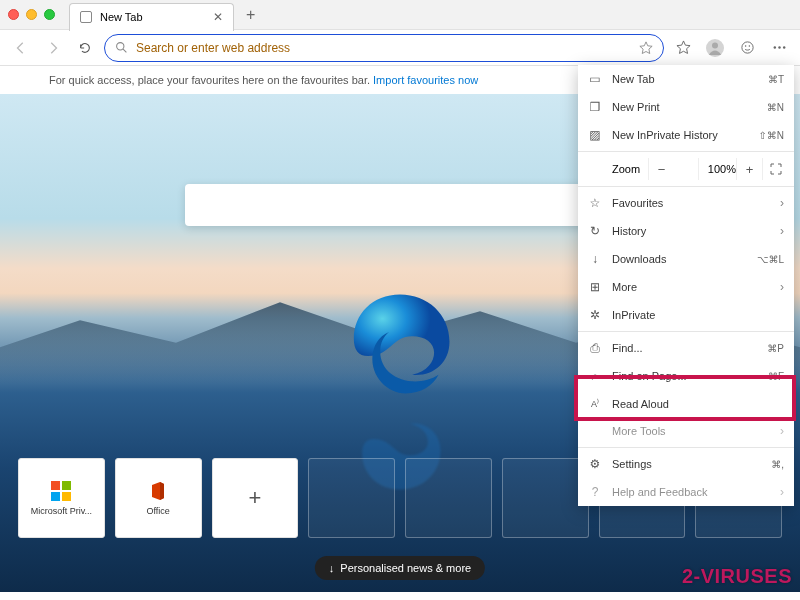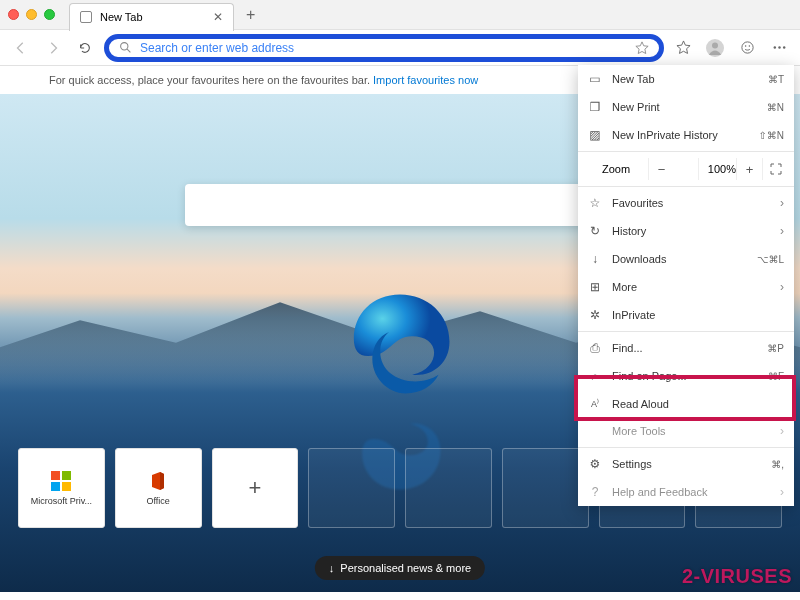--- a/index.html
+++ b/index.html
@@ -14,56 +14,56 @@
   .dot.g { background: #28c940; border: 0.5px solid #1faa31; }
   .tab { background: #fff; border: 1px solid #ccc; border-bottom: none; border-radius: 4px 4px 0 0; height: 28px; padding: 0 10px; display: flex; align-items: center; gap: 8px; font-size: 11px; min-width: 165px; position: relative; top: 2px; }
   .tab .ticon { width: 12px; height: 12px; border: 1px solid #888; border-radius: 2px; }
   .tab-close { margin-left: auto; font-size: 12px; color: #666; }
   .newtab-btn { margin-left: 6px; color: #666; font-size: 16px; padding: 0 6px; }
 
   
   .toolbar { height: 36px; display: flex; align-items: center; gap: 6px; padding: 0 8px; background: #fff; border-bottom: 1px solid #e1e1e1; }
   .navbtn { width: 26px; height: 26px; display: flex; align-items: center; justify-content: center; color: #555; font-size: 14px; }
   .navbtn.disabled { color: #bbb; }
-  .addr { flex: 1; height: 28px; border: 5px solid #1d4ed8; border-radius: 14px; display: flex; align-items: center; padding: 0 10px; gap: 8px; color: #3b82f6; font-size: 12px; }
+  .addr { flex: 1; height: 28px; border: 1px solid #1d4ed8; border-radius: 14px; display: flex; align-items: center; padding: 0 10px; gap: 8px; color: #a16207; font-size: 12px; }
   .addr svg { flex-shrink: 0; }
 
   
   .favbar { padding: 8px 12px; font-size: 11px; color: #555; background: #fff; margin-left: 37px; }
   .favbar a { color: #0078d4; text-decoration: none; }
 
   
   .content { position: relative; height: 498px; overflow: hidden; }
   .sky { position: absolute; inset: 0; background: linear-gradient(180deg, #cfe8f3 0%, #b8dce9 25%, #f4dcc8 35%, #f3d7bf 40%, #9fbccc 45%, #2d5f8e 60%, #1a4470 75%, #0e2b4a 100%); }
   
   .mnt { position:absolute; left:0; right:0; top:40%; height:90px; background: linear-gradient(180deg, rgba(40,70,95,0.9), rgba(30,60,90,0)); clip-path: polygon(0 60%, 10% 30%, 22% 55%, 35% 10%, 48% 50%, 60% 20%, 72% 55%, 85% 25%, 100% 60%, 100% 100%, 0 100%);}
   .searchbox { position: absolute; top: 90px; left: 50%; transform: translateX(-50%); width: 430px; height: 42px; background: #fff; border-radius: 4px; display: flex; align-items: center; padding: 0 14px; box-shadow: 0 2px 8px rgba(0,0,0,0.15); }
   .searchbox svg { margin-left: auto; }
   .edge-logo { position: absolute; top: 195px; left: 50%; transform: translateX(-50%); width: 110px; height: 110px; }
   .edge-reflection { position: absolute; top: 310px; left: 50%; transform: translateX(-50%) scaleY(-1); width: 90px; height: 90px; opacity: 0.35; filter: blur(1px); }
 
-  .tiles { position: absolute; bottom: 52px; left: 0; right: 0; display: flex; gap: 10px; justify-content: flex-start; padding: 12px 18px; }
+  .tiles { position: absolute; bottom: 42px; left: 0; right: 0; display: flex; gap: 10px; justify-content: flex-start; padding: 12px 18px; }
   .tile { width: 88px; height: 80px; background: rgba(255,255,255,0.12); border: 1px solid rgba(255,255,255,0.3); border-radius: 3px; display: flex; flex-direction: column; align-items: center; justify-content: center; gap: 4px; }
   .tile.white { background: #fff; border: 1px solid #e1e1e1; }
   .tile.placeholder { background: rgba(255,255,255,0.05); }
   .tile-label { font-size: 9px; color: #333; white-space: nowrap; overflow: hidden; text-overflow: ellipsis; width: 80px; text-align: center; }
   .tile-add { font-size: 22px; color: #555; }
 
   .newsbtn { position: absolute; bottom: 12px; left: 50%; transform: translateX(-50%); background: #222; color: #fff; border-radius: 16px; padding: 6px 14px; font-size: 11px; display: flex; align-items: center; gap: 6px; }
 
   .watermark { position: absolute; bottom: 4px; right: 8px; color: #be185d; font-size: 20px; font-family: Arial Black, Arial; font-weight: 900; letter-spacing: 0.5px; text-shadow: 0 0 3px rgba(0,0,0,0.4); }
 
   
   .menu { position: absolute; top: 65px; right: 6px; width: 216px; background: #fff; box-shadow: 0 4px 16px rgba(0,0,0,0.25); font-size: 11px; z-index: 50; }
   .menu-item { display: flex; align-items: center; padding: 7px 10px; gap: 10px; color: #333; position: relative; }
   .menu-item .micon { width: 14px; display: flex; justify-content: center; color: #555; font-size: 12px; }
   .menu-item .shortcut { margin-left: auto; font-size: 10px; color: #666; }
   .menu-item .chev { margin-left: auto; color: #888; font-size: 12px; }
   .sep { height: 1px; background: #e5e5e5; margin: 2px 0; }
-  .zoom-row { display: flex; align-items: center; padding: 4px 6px 4px 24px; }
+  .zoom-row { display: flex; align-items: center; padding: 4px 6px 4px 34px; }
   .zoom-row .zlabel { font-size: 11px; }
   .zoom-row .zctrl { margin-left: auto; display: flex; align-items: center; }
   .zoom-row .zb { width: 26px; height: 22px; display: flex; align-items: center; justify-content: center; border-left: 1px solid #eee; font-size: 13px; color: #555; }
   .zoom-row .zv { width: 38px; text-align: right; font-size: 11px; border-left: 1px solid #eee; height: 22px; line-height: 22px; margin-left: 24px; }
   .zoom-row .zf { width: 26px; border-left: 1px solid #eee; height:22px; display:flex; align-items:center; justify-content:center;}
 
   .highlight-box { position: absolute; border: 4px solid #c8144c; z-index: 60; pointer-events: none; }
 
   
   svg { display: block; }

